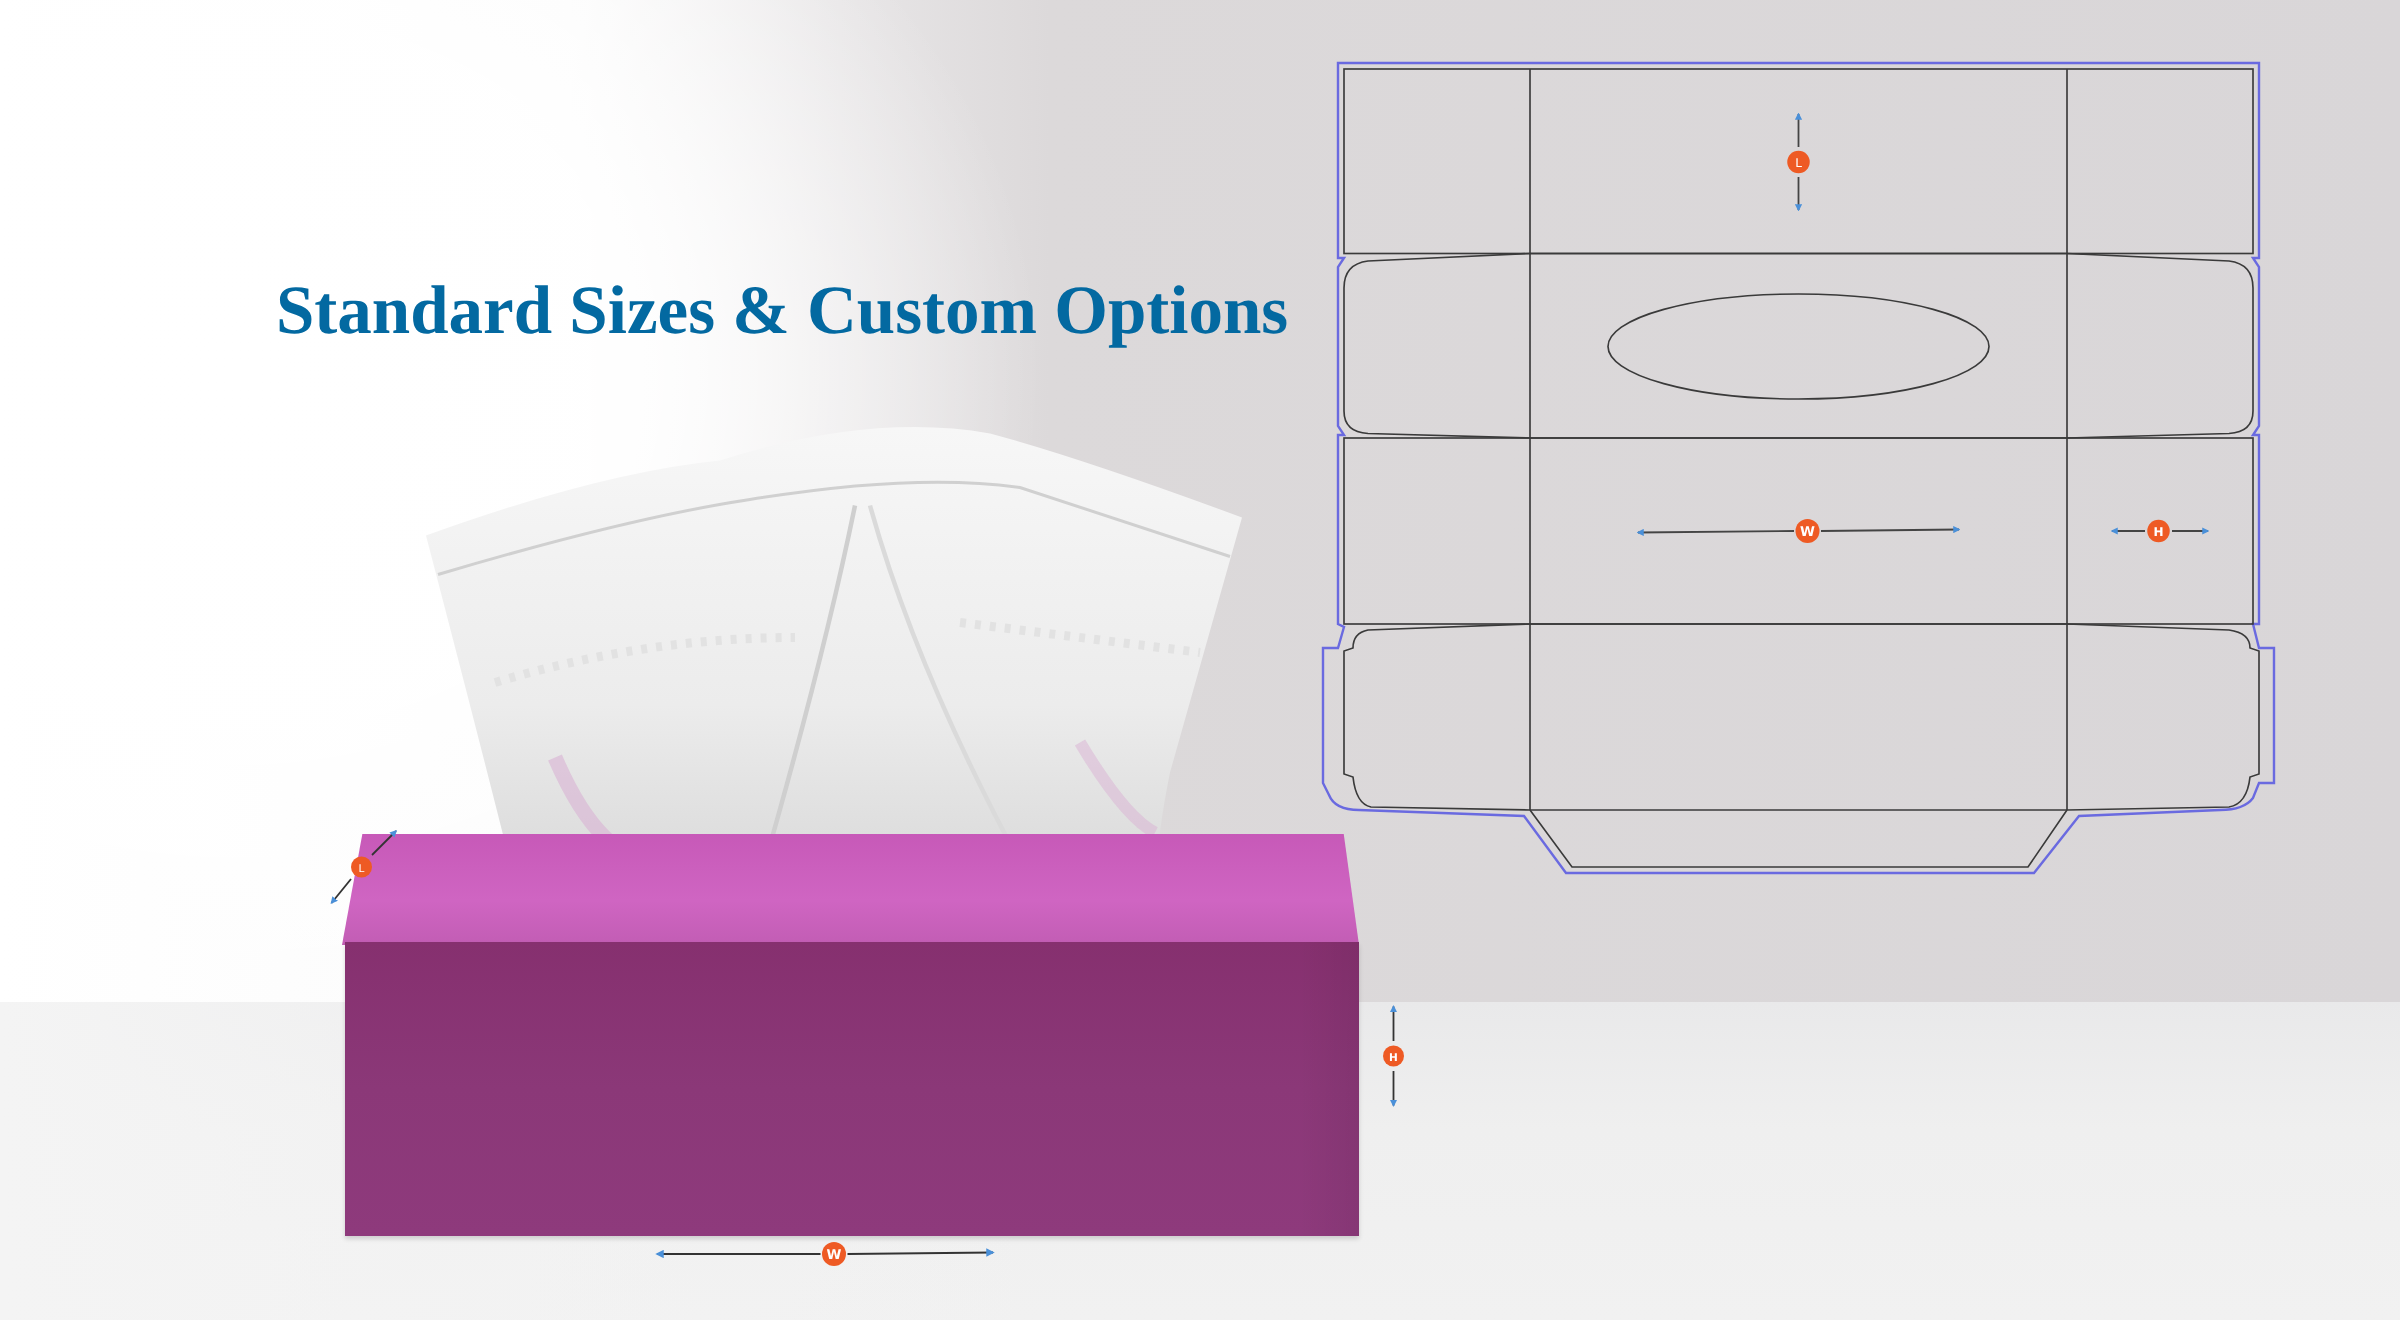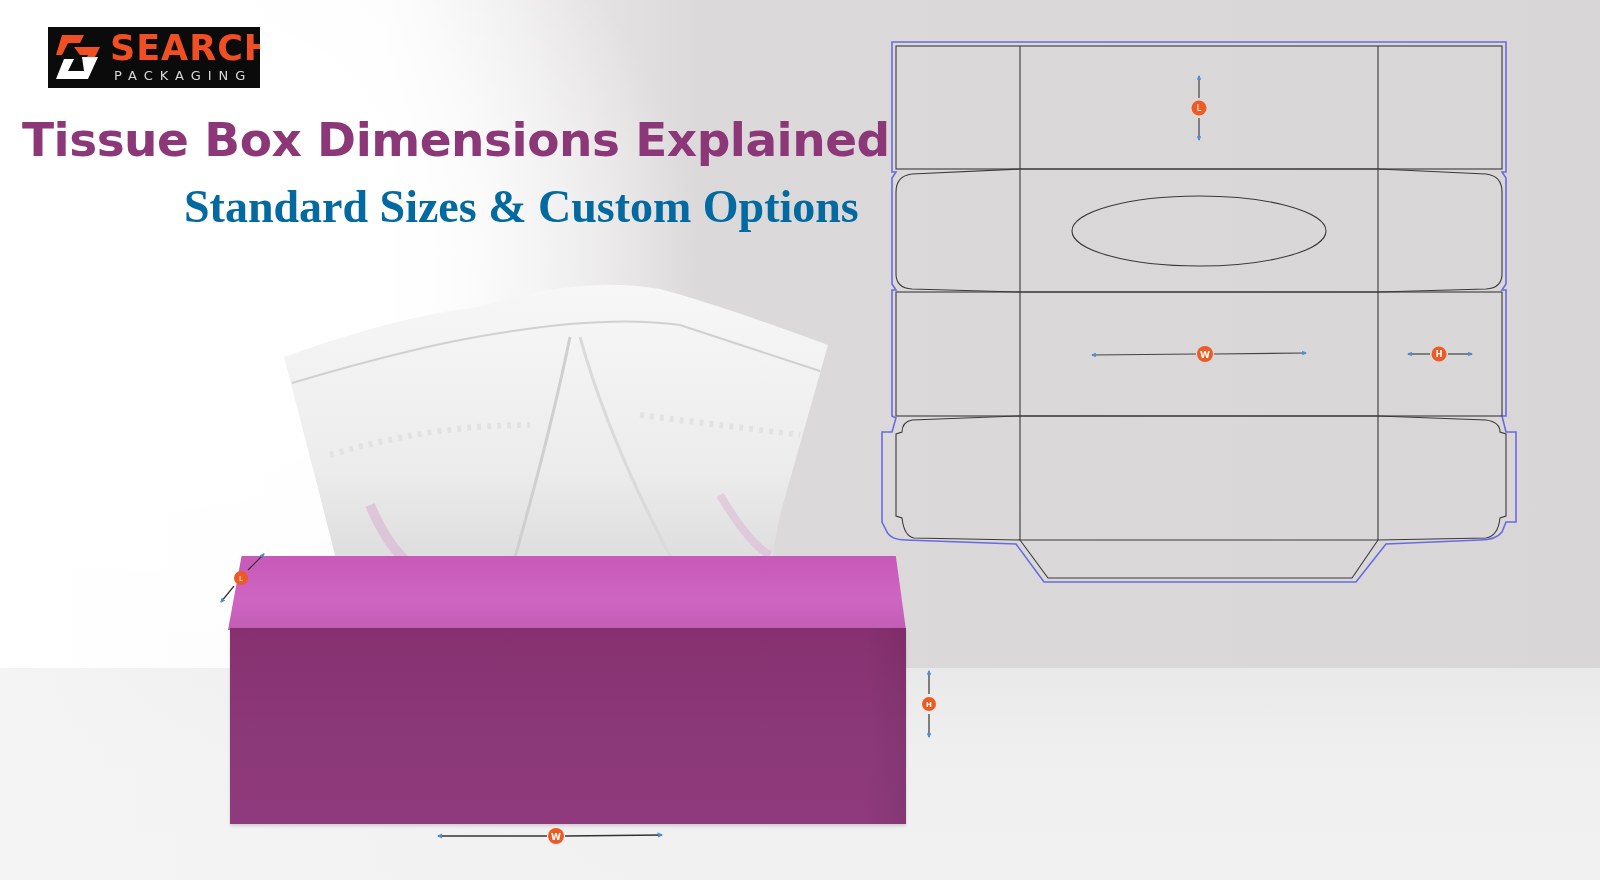--- a/index.html
+++ b/index.html
@@ -49,32 +49,21 @@
 </style>
 </head>
 <body>
 
 <div class="stage">
   <div class="bg-wall"></div>
   <div class="bg-glow"></div>
   <div class="bg-table"></div>
   <div class="bg-table-left"></div>
 
-  <div class="logo">
-    <svg class="logo-mark" viewBox="0 0 48 50">
-      <polygon points="8,2 30,2 26,10 14,10 8,22 2,22" fill="#f04f24"></polygon>
-      <polygon points="20,14 46,14 38,30 30,30 34,22 26,22" fill="#f04f24"></polygon>
-      <polygon points="10,26 20,26 14,38 28,38 24,46 2,46" fill="#ffffff"></polygon>
-      <polygon points="28,24 44,24 34,46 22,46 26,38 30,38" fill="#ffffff"></polygon>
-    </svg>
-    <div class="logo-word">SEARCH</div>
-    <div class="logo-sub">PACKAGING</div>
-  </div>
 
-  <div class="title">Tissue Box Dimensions Explained</div>
   <div class="subtitle">Standard Sizes &amp; Custom Options</div>
 
   <svg class="dieline" viewBox="878 36 644 554">
     <defs>
       <marker id="arrowB" viewBox="0 0 10 10" refX="8" refY="5" markerWidth="4" markerHeight="4" orient="auto-start-reverse">
         <path d="M0,0 L10,5 L0,10 z" fill="#4a90d9"></path>
       </marker>
     </defs>
 
     <path d="M892,42 L1506,42 L1506,172 L1502,172 L1506,178 L1506,284 L1502,290 L1506,290 L1506,416 L1502,416 L1506,432 L1516,432 L1516,522 L1506,522 L1502,532 Q1496,540 1480,540 L1386,544 L1356,582 L1044,582 L1016,544 L906,540 Q890,540 886,530 L882,522 L882,432 L892,432 L896,418 L892,416 L892,290 L896,290 L892,284 L892,178 L896,172 L892,172 Z" fill="none" stroke="#6a6ae0" stroke-width="1.6"></path>

